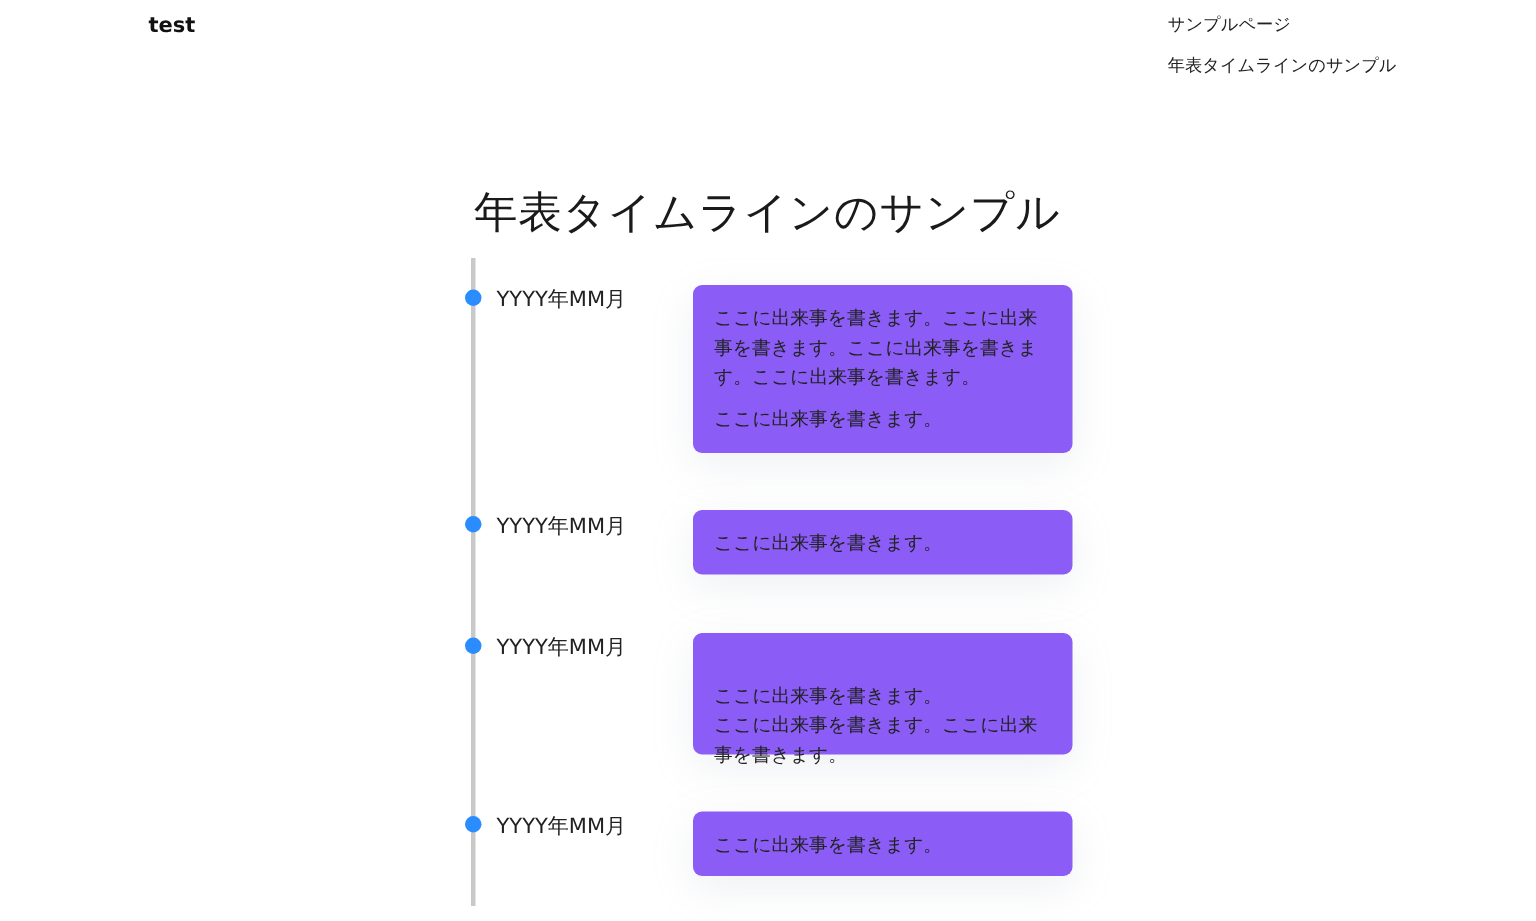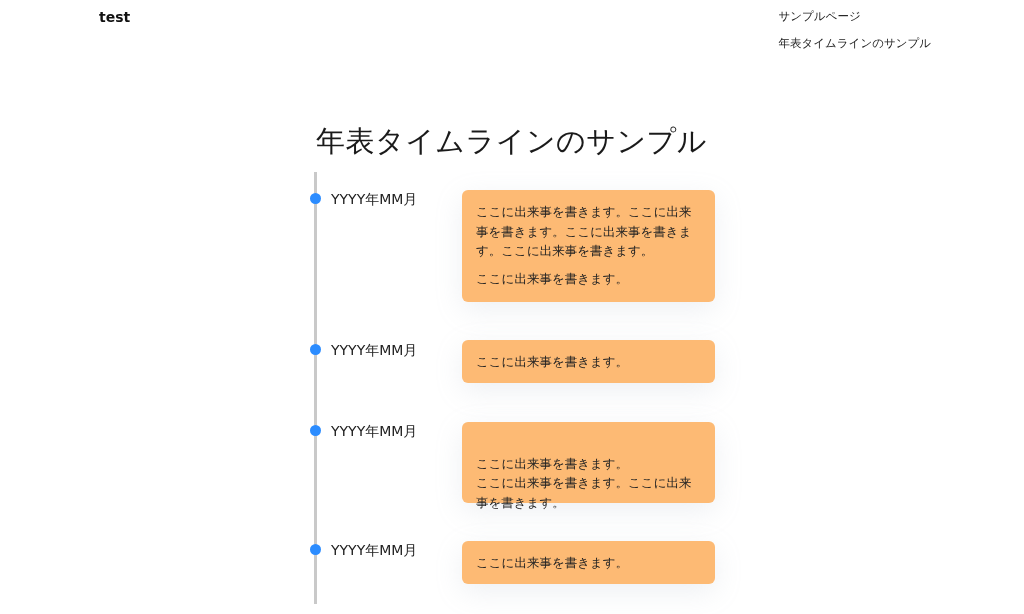--- a/index.html
+++ b/index.html
@@ -32,21 +32,21 @@
     .item { position: absolute; left: 0; width: 1024px; }
     .dot {
       position: absolute; left: 310px; width: 11px; height: 11px; border-radius: 50%;
       background: #2b8cff;
     }
     .date {
       position: absolute; left: 331px; font-size: 14px; color: #222; white-space: nowrap;
     }
     .card {
       position: absolute; left: 462px; width: 253px; box-sizing: border-box;
-      background: #fdba74; border-radius: 6px;
+      background: #8b5cf6; border-radius: 6px;
       padding: 14px 14px 12px 14px;
       box-shadow: 0 8px 28px rgba(160,170,190,0.18);
       font-size: 12.5px; line-height: 19.5px; color: #222;
     }
     .card p { margin: 0; }
     .card p + p { margin-top: 8px; }
   </style>
 </head>
 <body>
 

